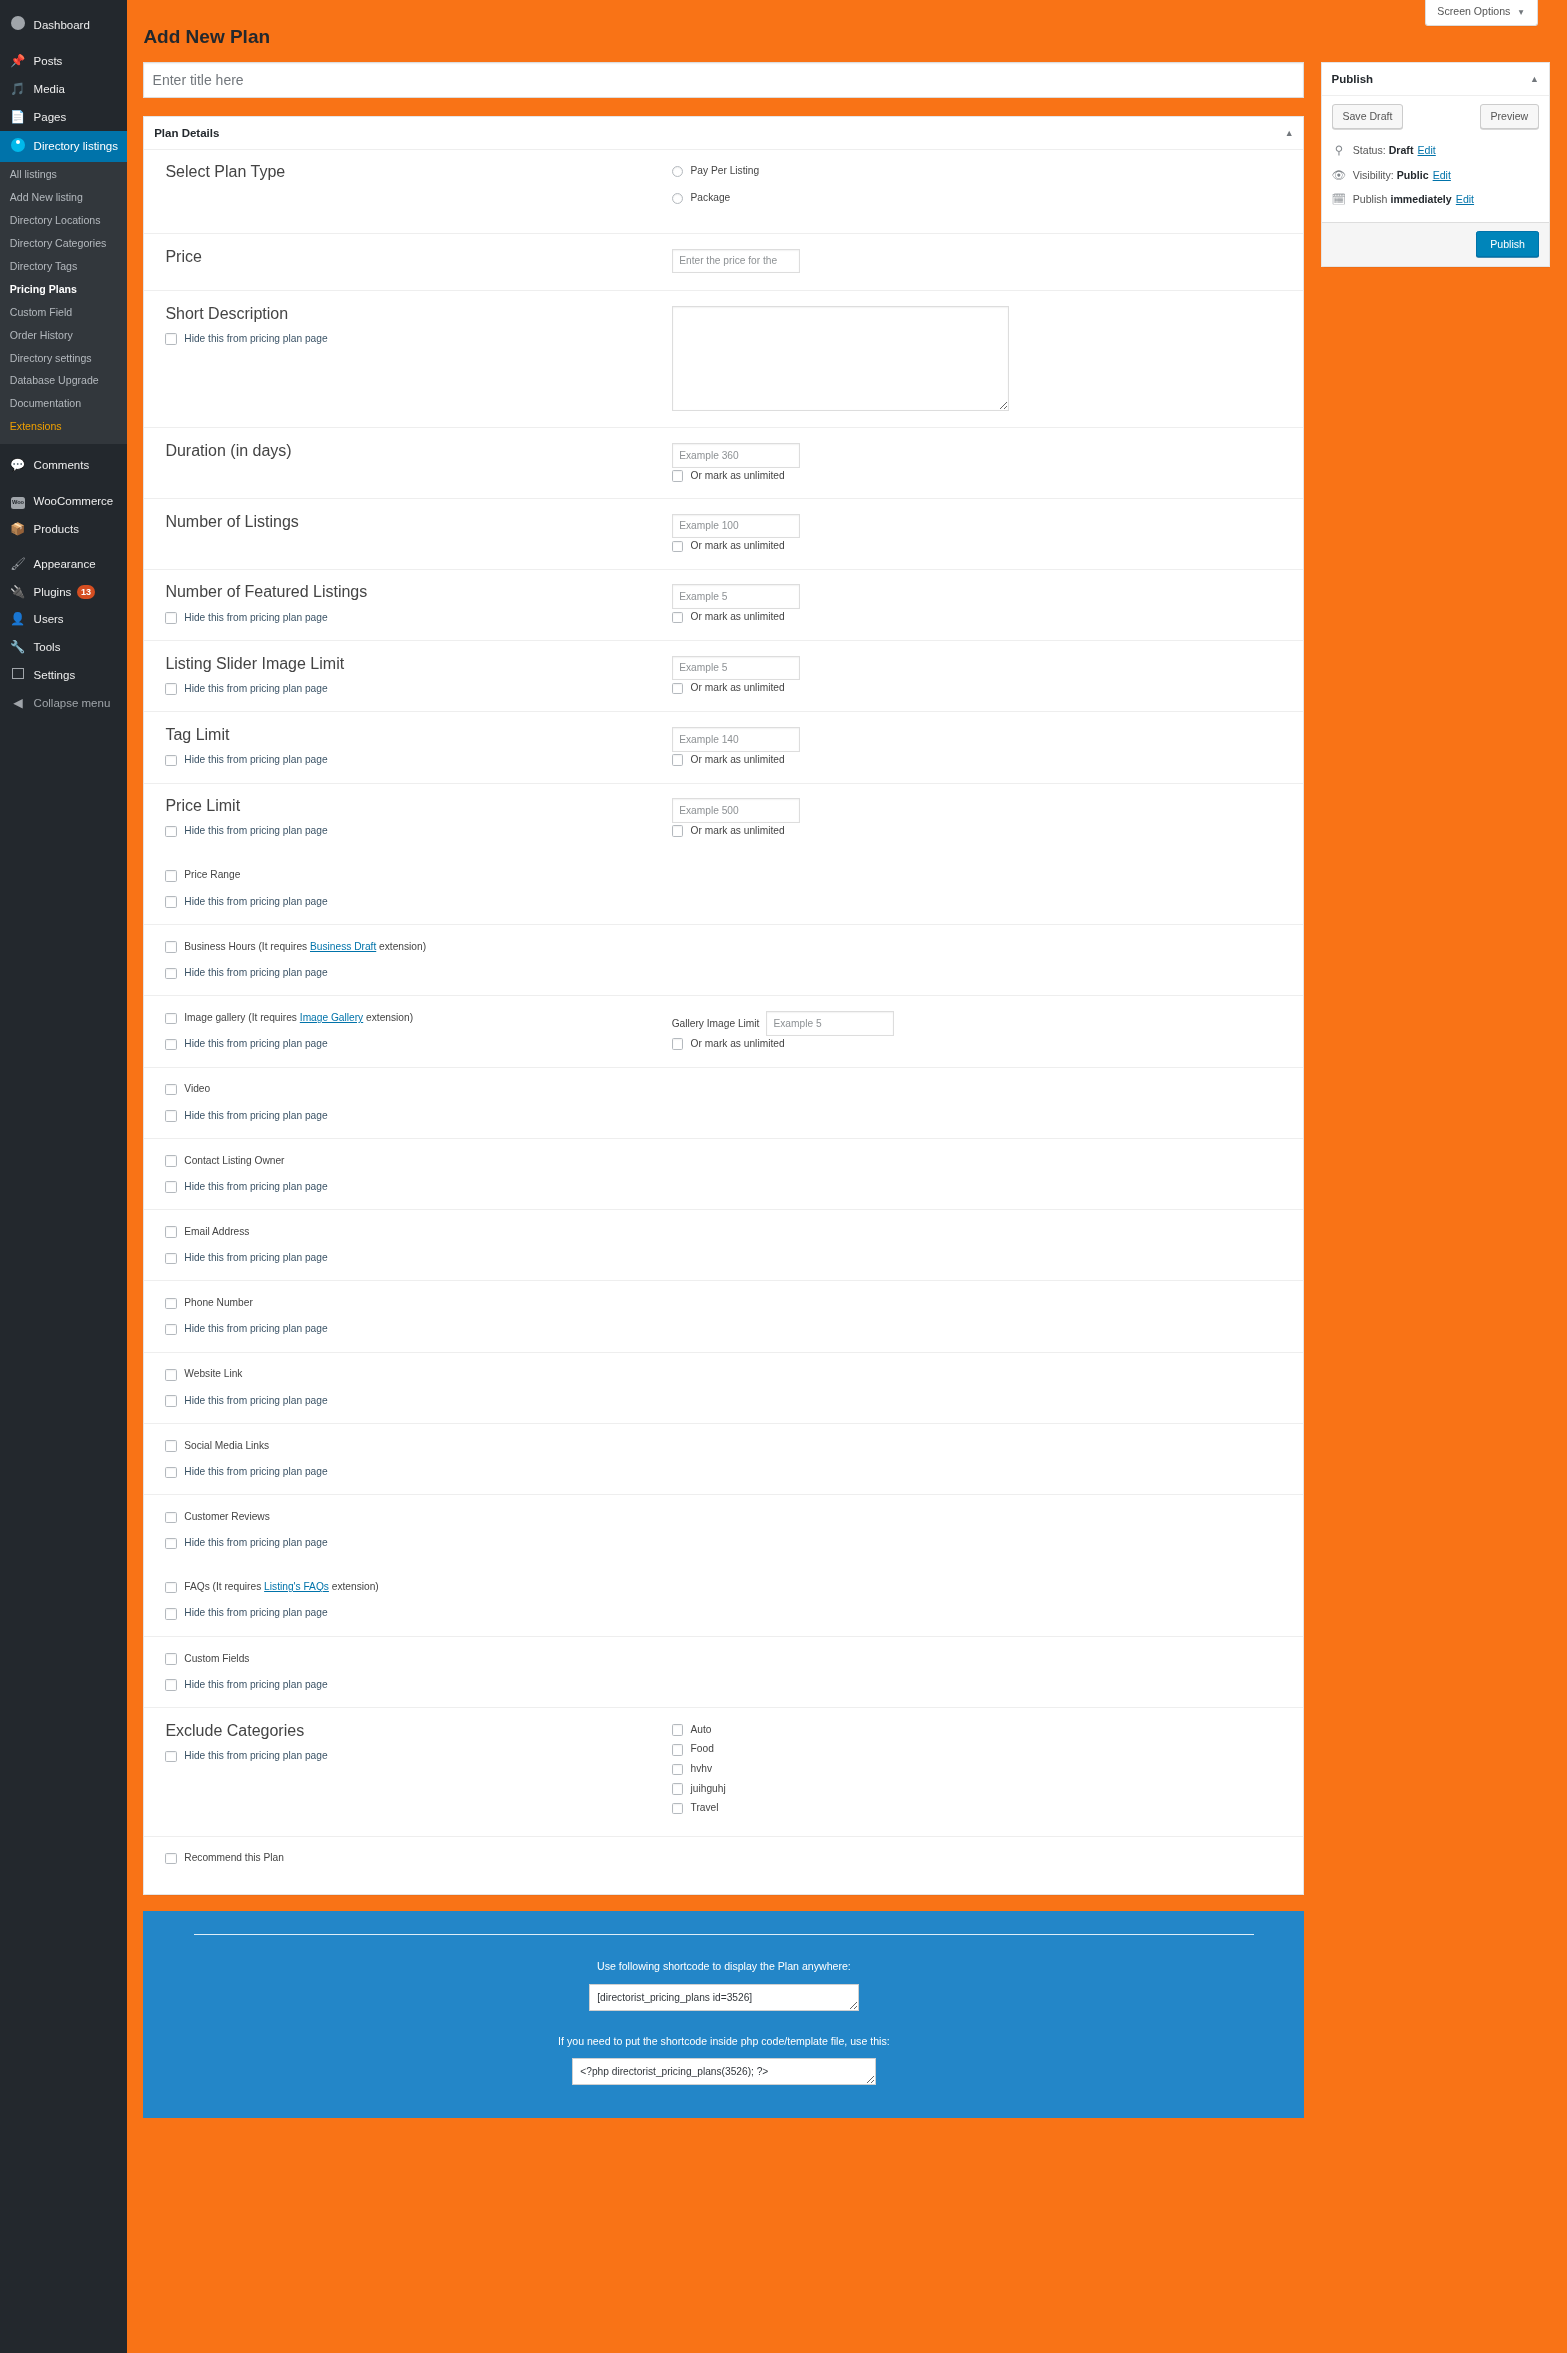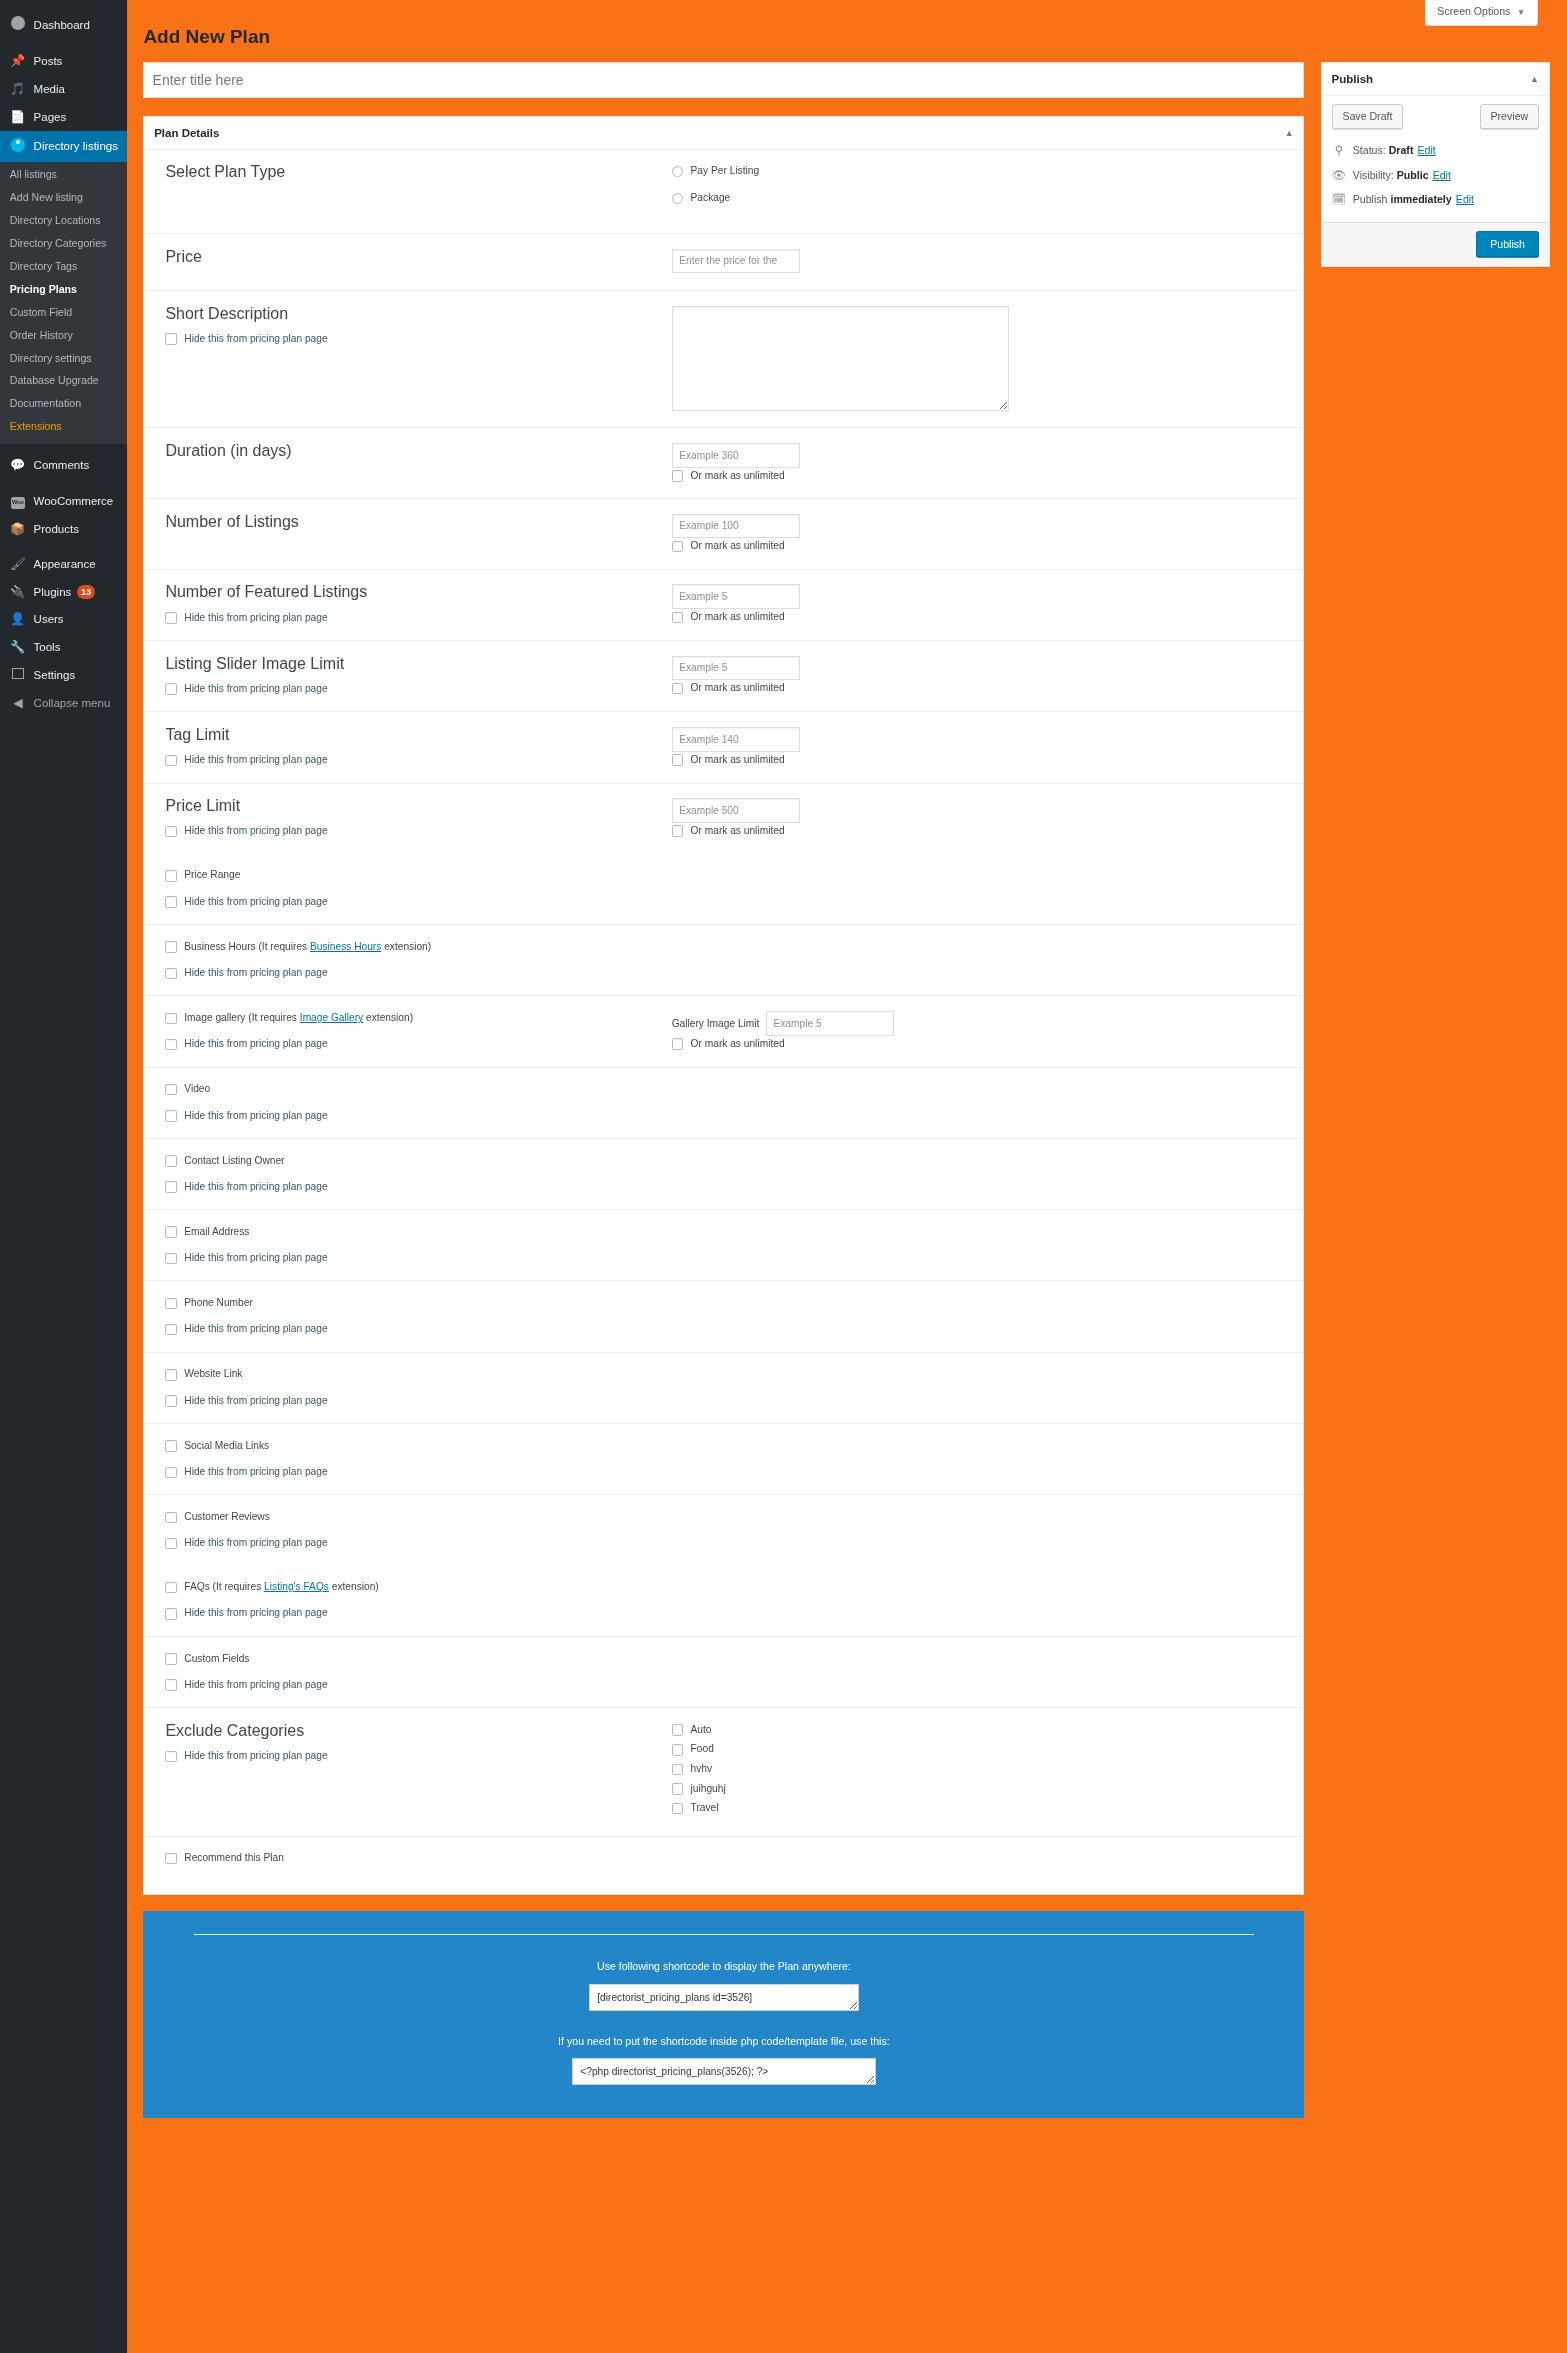--- a/index.html
+++ b/index.html
@@ -667,21 +667,21 @@
                 <span class="cbtxt hide-note">Hide this from pricing plan page</span>
               </div>
             </div>
             <div class="fr-right"></div>
           </div>
 
           <div class="form-row">
             <div class="fr-left">
               <div class="cbrow">
                 <span class="cb"></span>
-                <span class="cbtxt"><span>Business Hours (It requires </span><a>Business Hours</a><span> extension)</span></span>
+                <span class="cbtxt"><span>Business Hours (It requires </span><a>Business Draft</a><span> extension)</span></span>
               </div>
               <div class="cbrow mt14">
                 <span class="cb"></span>
                 <span class="cbtxt hide-note">Hide this from pricing plan page</span>
               </div>
             </div>
             <div class="fr-right"></div>
           </div>
 
           <div class="form-row">

